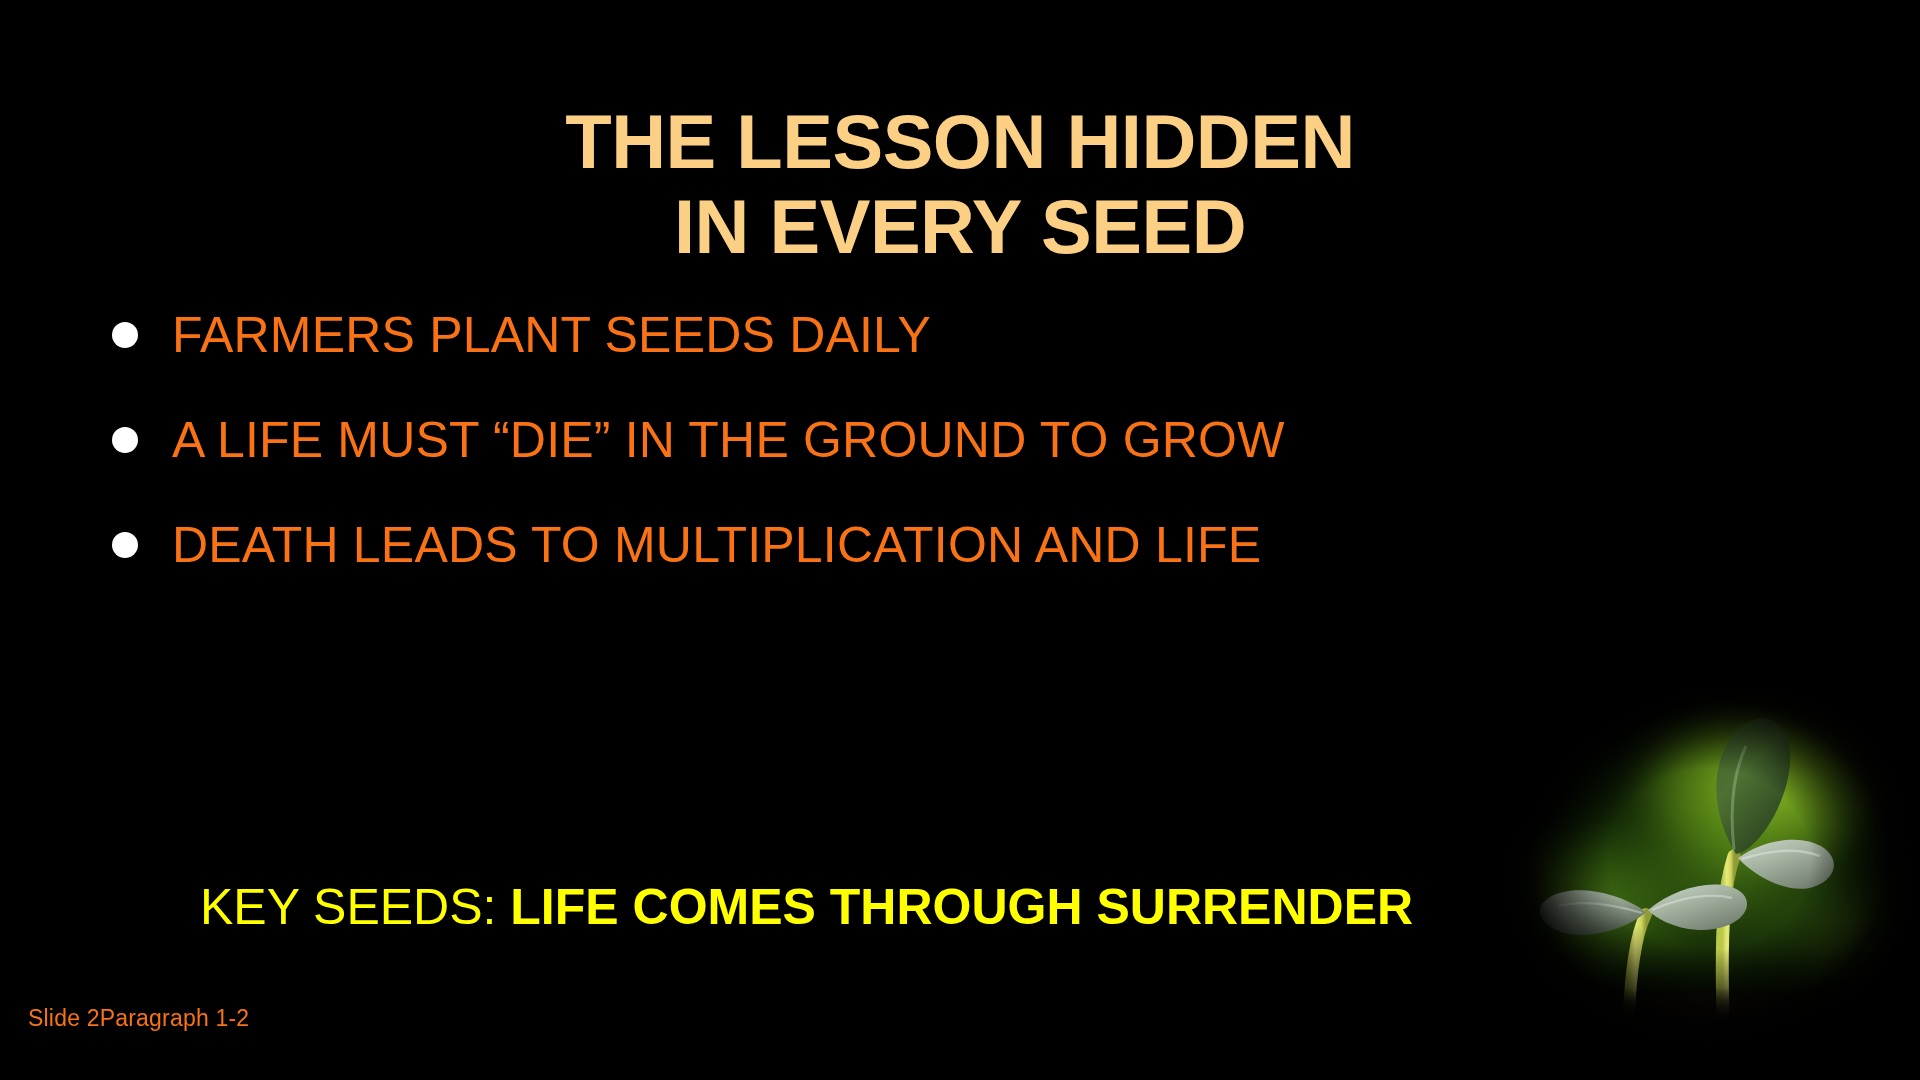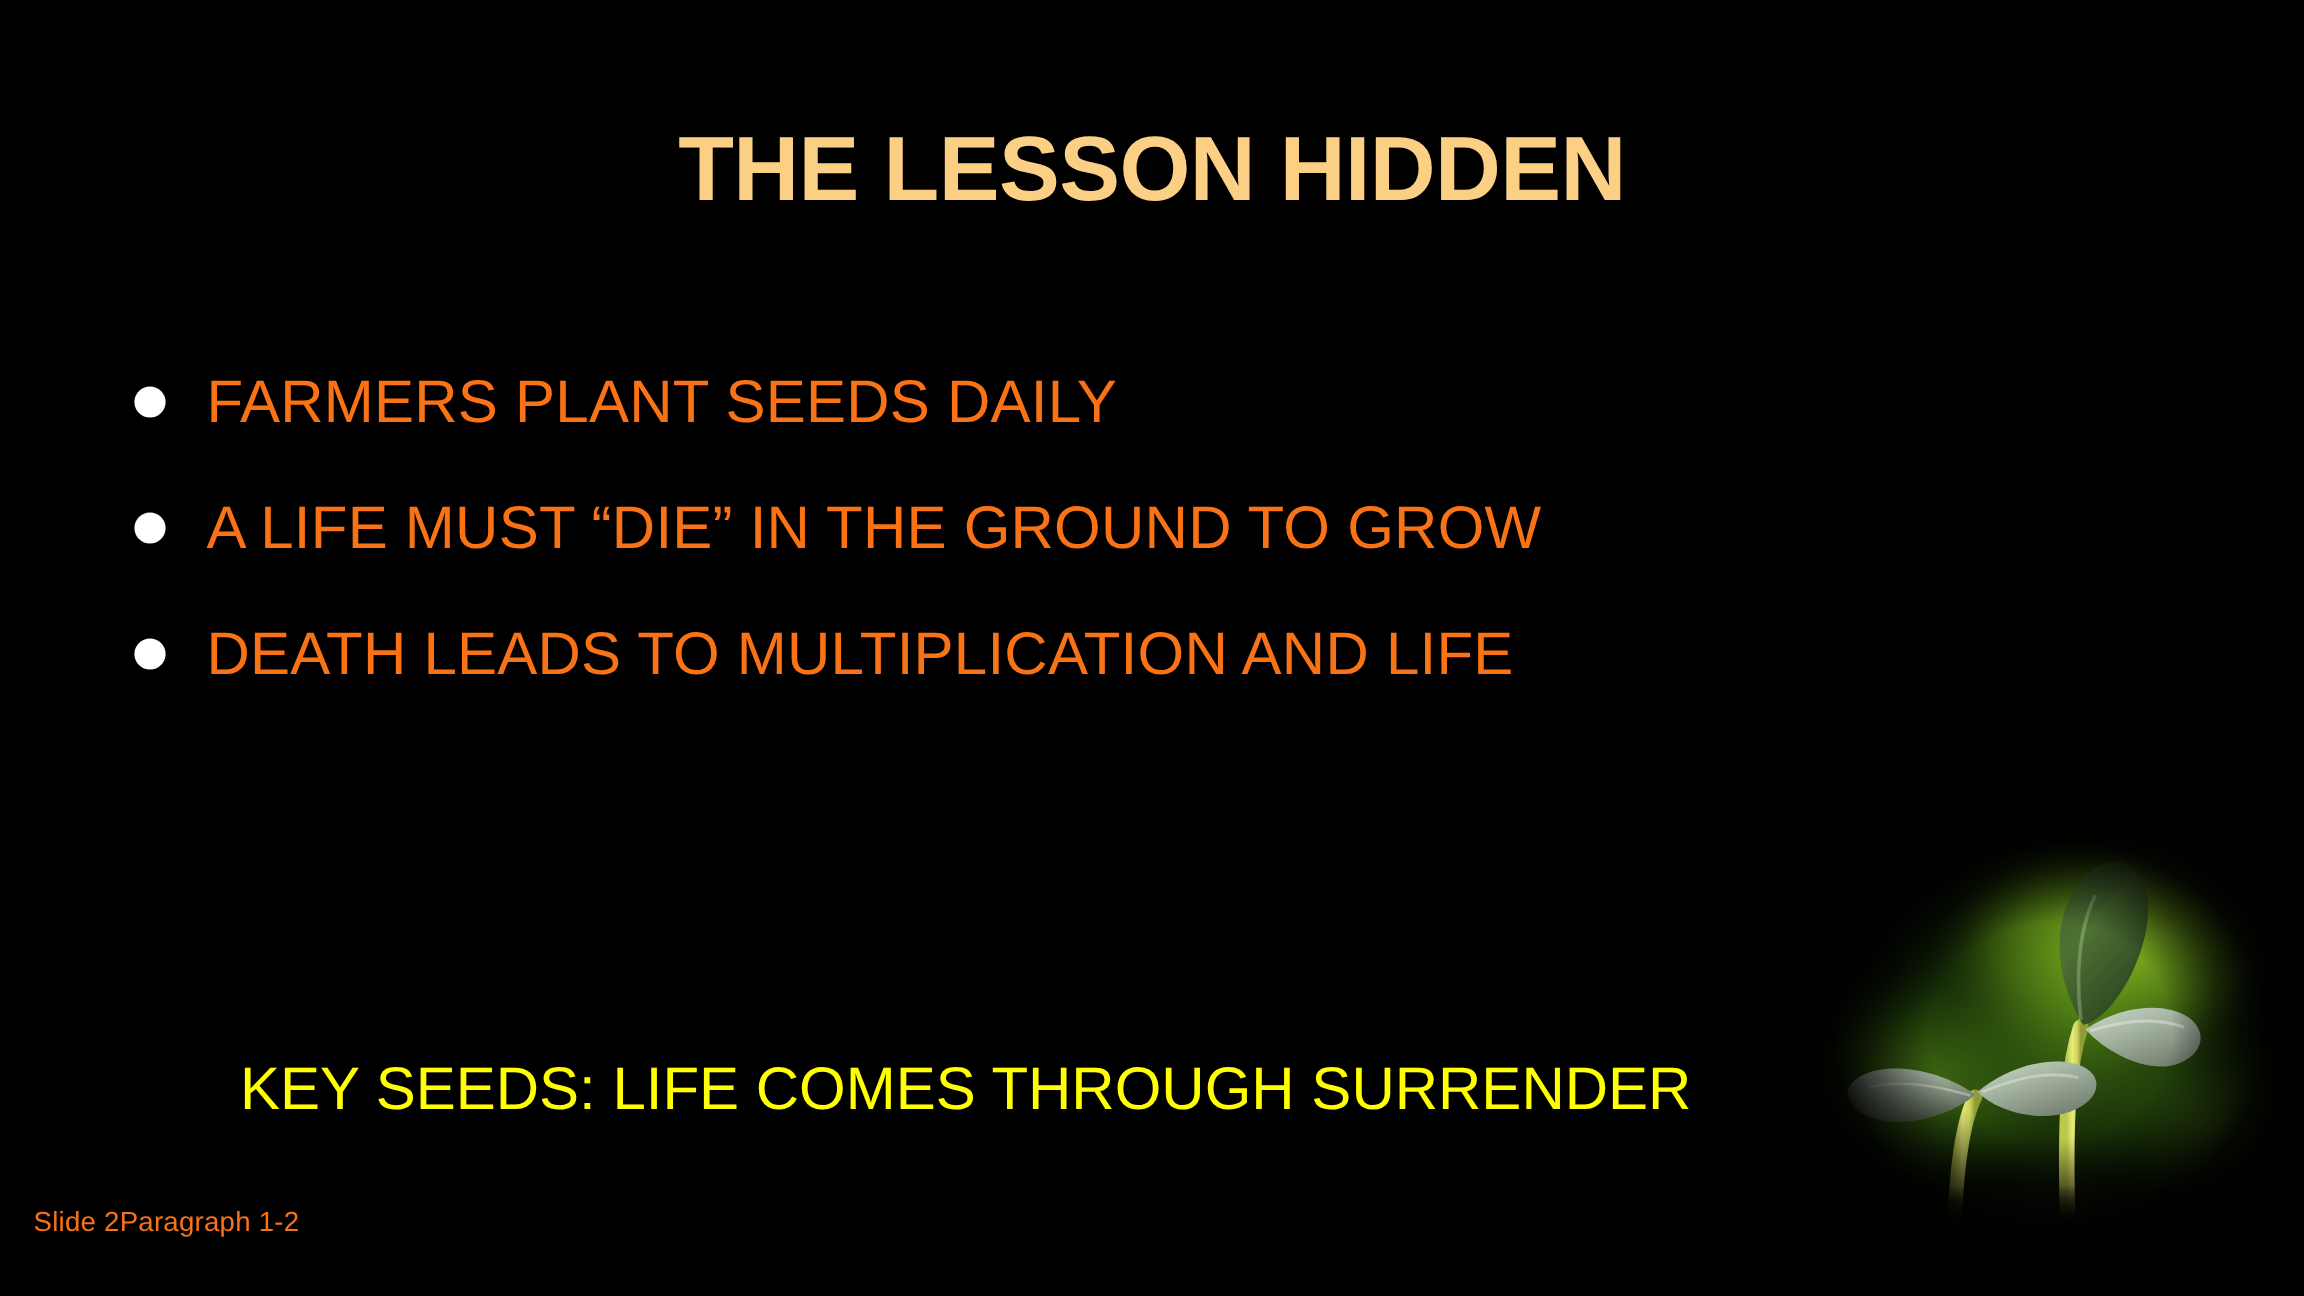--- a/index.html
+++ b/index.html
@@ -129,21 +129,21 @@
   .key-idea {
     position: absolute;
     left: 200px;
     top: 878px;
     z-index: 3;
     font-size: 50px;
     color: #FFFF00;
     white-space: nowrap;
   }
   .key-idea .ki-label { font-weight: normal; }
-  .key-idea .ki-value { font-weight: normal; }
+  .key-idea .ki-value { font-weight: bold; }
 
   
   .footer {
     position: absolute;
     left: 28px;
     top: 1005px;
     z-index: 3;
     color: #f97316;
     font-size: 23px;
     font-weight: normal;
@@ -207,20 +207,21 @@
 
       <div class="photo-soil">
         <div class="photo-soil-grit"></div>
       </div>
       <div class="photo-vignette"></div>
     </div>
   </div>
 
   <h1 class="title">
     <span class="title-line">THE LESSON HIDDEN</span>
+    <span class="title-line">IN EVERY SEED</span>
   </h1>
 
   <div class="bullets">
 
     <div class="bullet-row">
       <span class="bullet-dot"></span>
       <span class="bullet-text">FARMERS PLANT SEEDS DAILY</span>
     </div>
 
     <div class="bullet-row">

